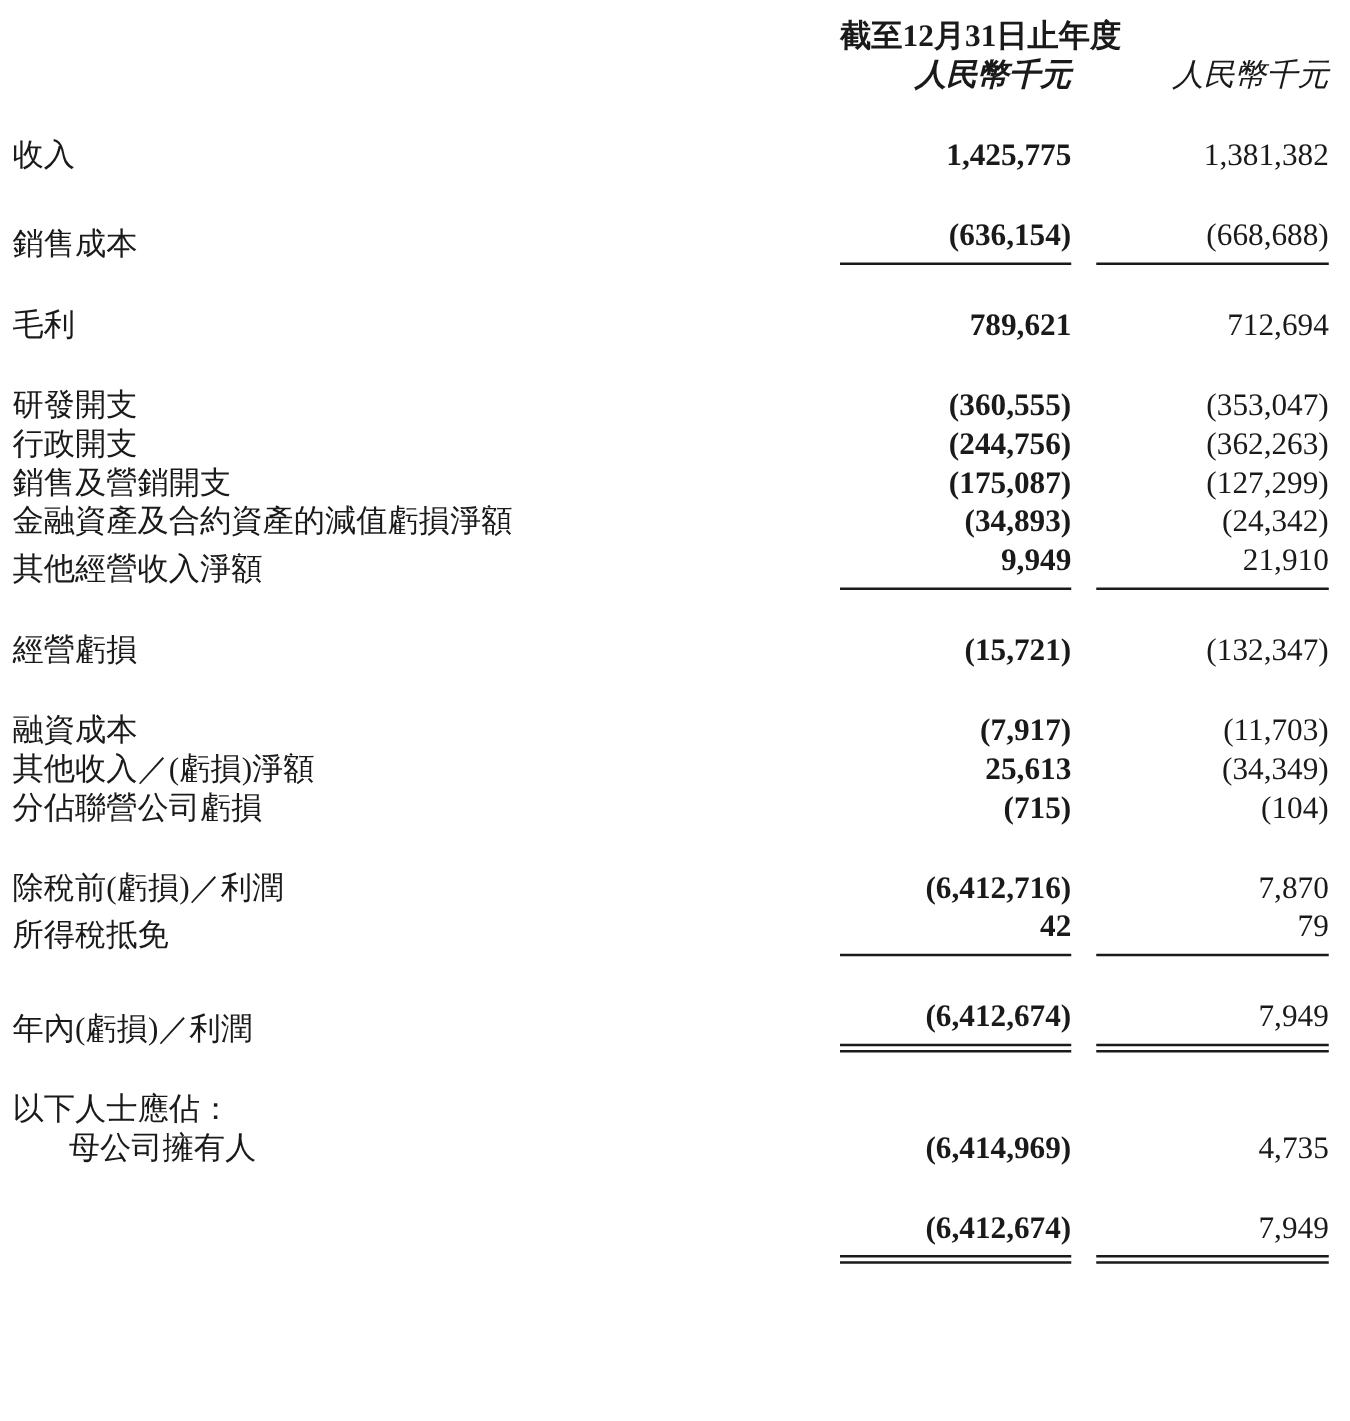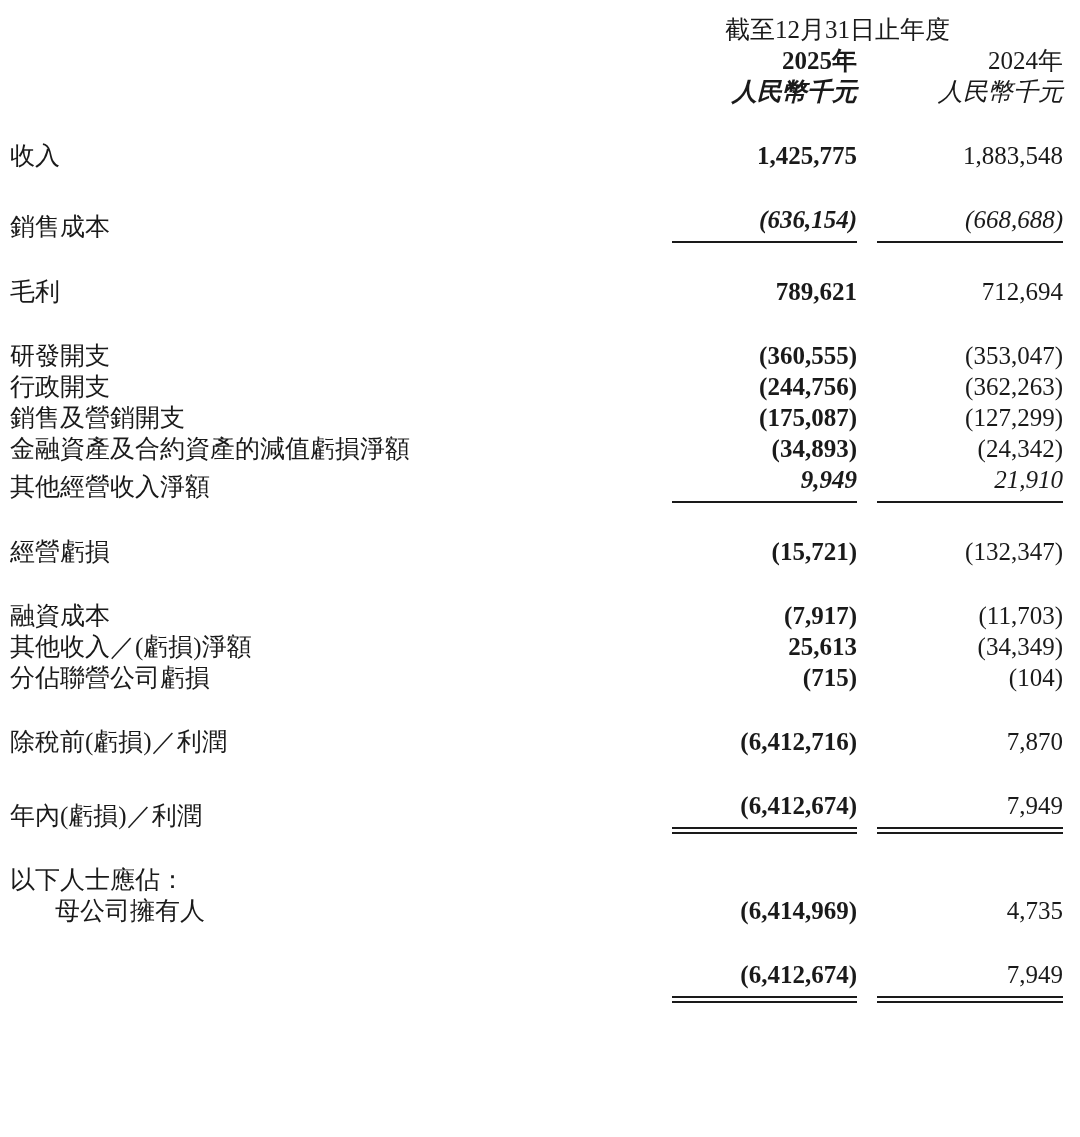--- a/index.html
+++ b/index.html
@@ -23,65 +23,59 @@
   col.c-label { width: auto; }
   col.c-v1 { width: 185px; }
   col.c-gap { width: 20px; }
   col.c-v2 { width: 186px; }
   td { vertical-align: bottom; padding: 0; }
   td.lbl { text-align: left; white-space: nowrap; overflow: hidden; }
   td.lbl.indent { padding-left: 45px; }
   td.v1, td.v2 { text-align: right; white-space: nowrap; }
   td.v1 { font-weight: 700; }
   tr.hdr-period td.period {
-    font-weight: 400;
-    text-align: center;
+    font-weight: 700;
+    text-align: left;
     padding-right: 60px;
     white-space: nowrap;
   }
   tr.hdr-unit td.v1, tr.hdr-unit td.v2 { font-style: italic; }
   tr.gap-before > td { padding-top: 33px; }
-  td.ul-single { border-bottom: 2px solid #1a1a1a; padding-bottom: 6px; font-style: italic; }
+  td.ul-single { border-bottom: 2px solid #1a1a1a; padding-bottom: 6px; }
   td.ul-double { border-bottom: 7px double #1a1a1a; padding-bottom: 6px; }
 </style>
 </head>
 <body>
 
 <div class="page">
   <table class="fin-table">
     <colgroup>
       <col class="c-label">
       <col class="c-v1">
       <col class="c-gap">
       <col class="c-v2">
     </colgroup>
     <thead>
       <tr class="hdr-period">
         <td class="lbl"></td>
         <td class="period" colspan="3">截至12月31日止年度</td>
       </tr>
-      <tr class="hdr-year">
-        <td class="lbl"></td>
-        <td class="v1">2025年</td>
-        <td class="gap"></td>
-        <td class="v2">2024年</td>
-      </tr>
       <tr class="hdr-unit">
         <td class="lbl"></td>
         <td class="v1">人民幣千元</td>
         <td class="gap"></td>
         <td class="v2">人民幣千元</td>
       </tr>
     </thead>
     <tbody id="rows">
         <tr class="gap-before">
     <td class="lbl">收入</td>
     <td class="v1">1,425,775</td>
     <td class="gap"></td>
-    <td class="v2">1,883,548</td>
+    <td class="v2">1,381,382</td>
   </tr>
         <tr class="gap-before">
     <td class="lbl">銷售成本</td>
     <td class="v1 ul-single">(636,154)</td>
     <td class="gap"></td>
     <td class="v2 ul-single">(668,688)</td>
   </tr>
         <tr class="gap-before">
     <td class="lbl">毛利</td>
     <td class="v1">789,621</td>
@@ -141,20 +135,26 @@
     <td class="v1">(715)</td>
     <td class="gap"></td>
     <td class="v2">(104)</td>
   </tr>
         <tr class="gap-before">
     <td class="lbl">除稅前(虧損)／利潤</td>
     <td class="v1">(6,412,716)</td>
     <td class="gap"></td>
     <td class="v2">7,870</td>
   </tr>
+        <tr>
+    <td class="lbl">所得稅抵免</td>
+    <td class="v1 ul-single">42</td>
+    <td class="gap"></td>
+    <td class="v2 ul-single">79</td>
+  </tr>
         <tr class="gap-before">
     <td class="lbl">年內(虧損)／利潤</td>
     <td class="v1 ul-double">(6,412,674)</td>
     <td class="gap"></td>
     <td class="v2 ul-double">7,949</td>
   </tr>
         <tr class="gap-before">
     <td class="lbl">以下人士應佔：</td>
     <td class="v1"></td>
     <td class="gap"></td>

